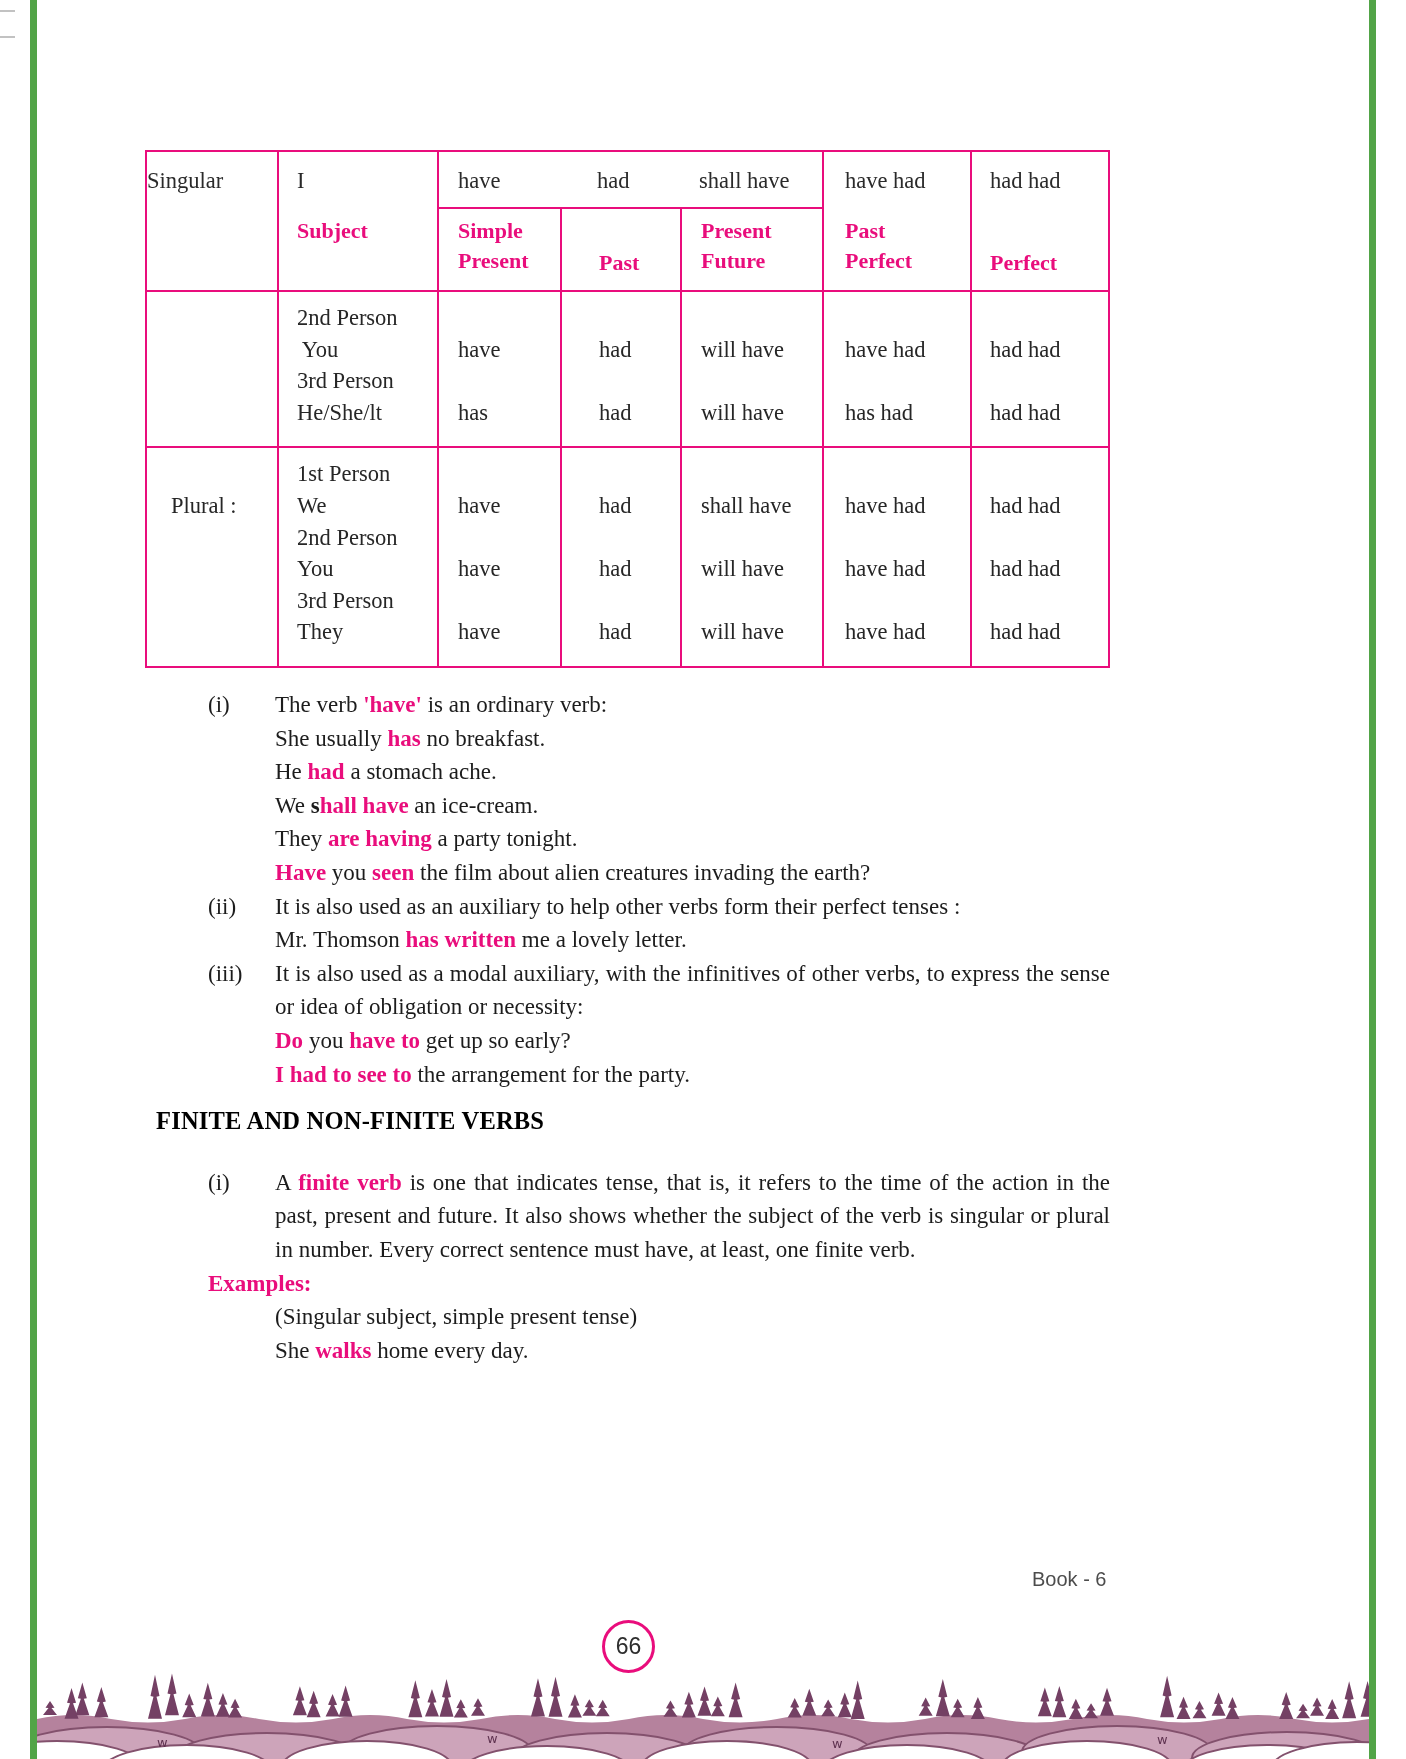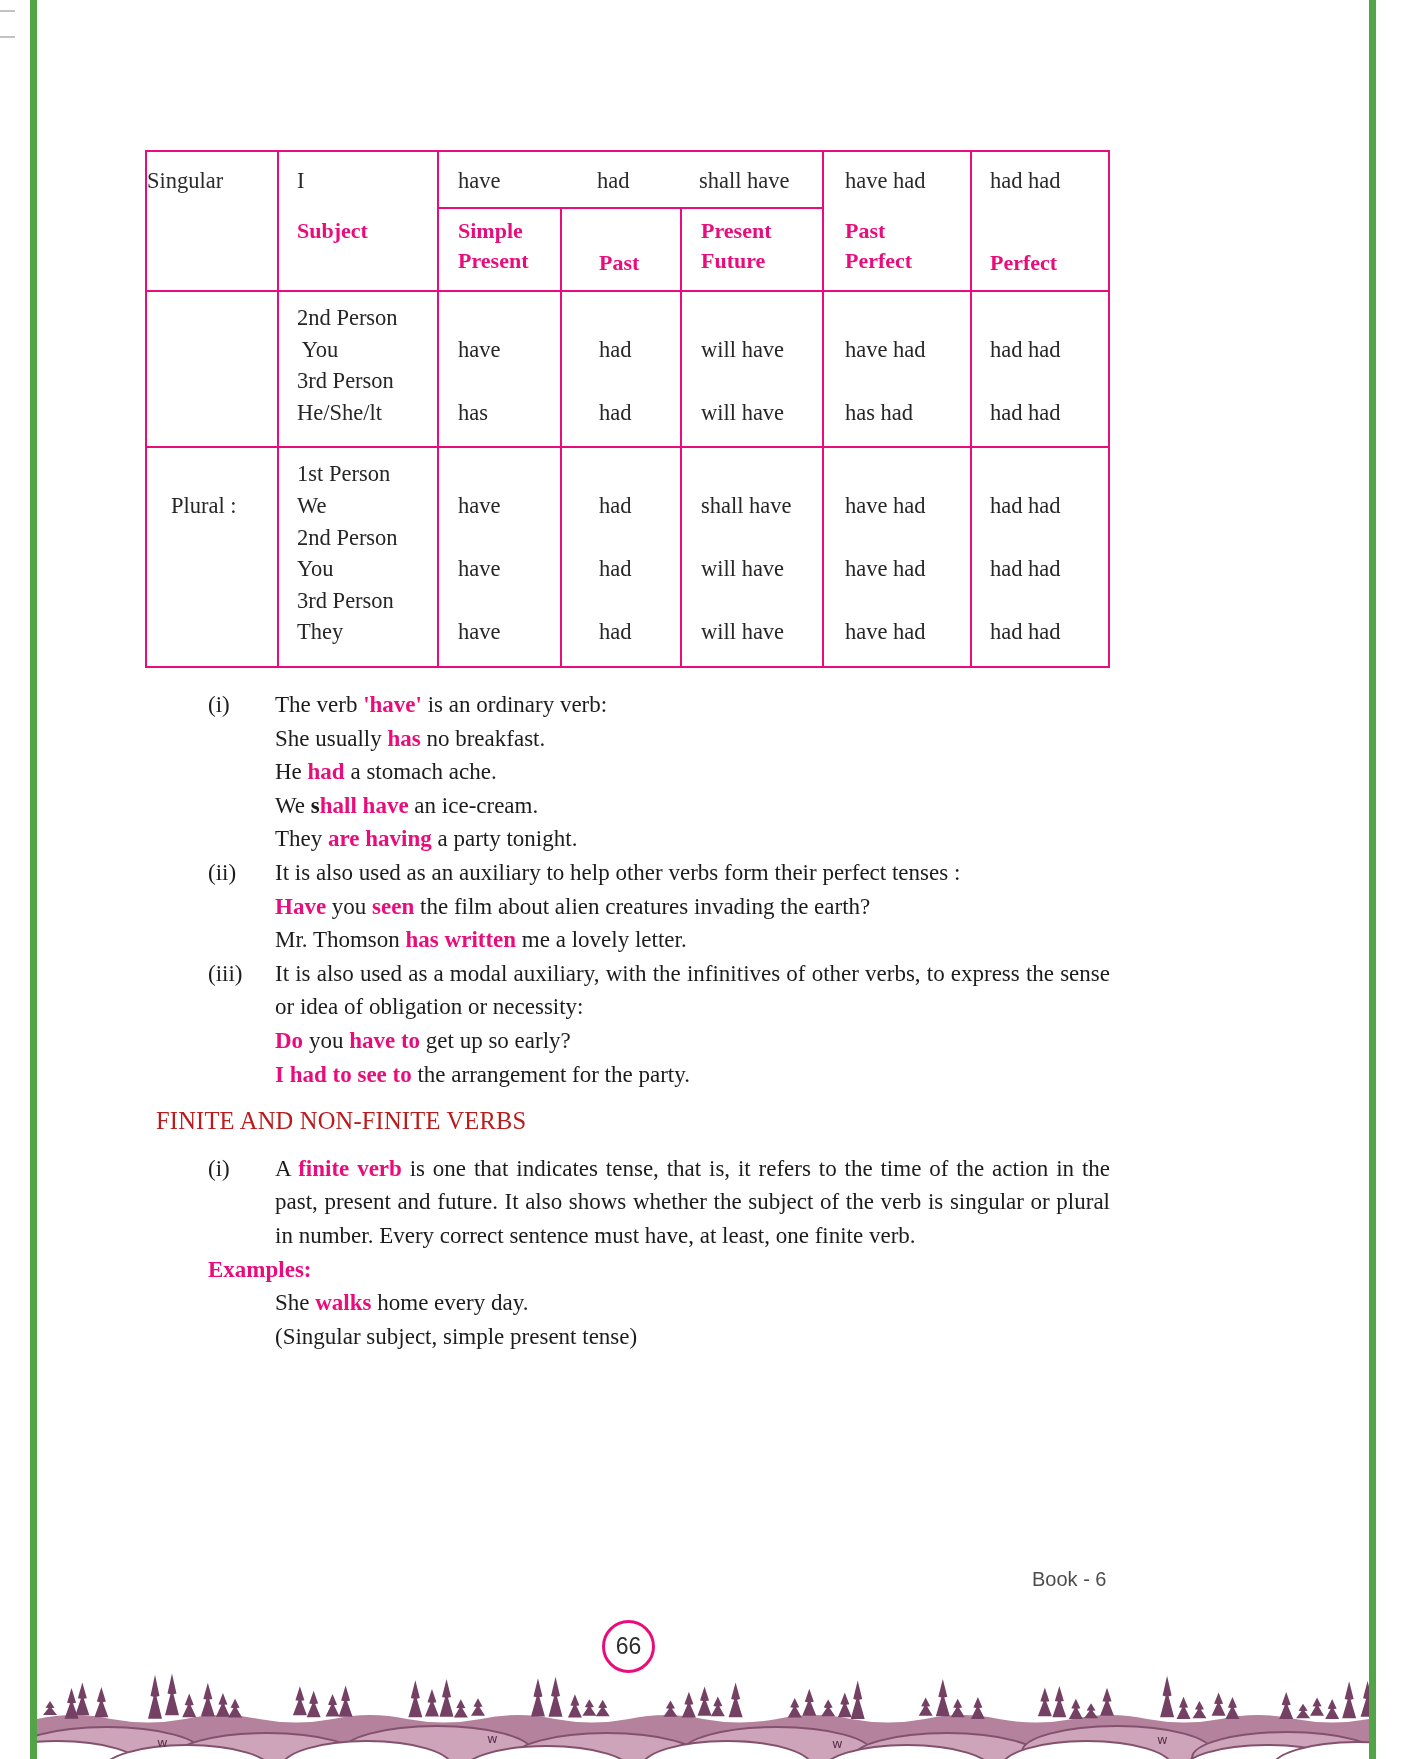--- a/index.html
+++ b/index.html
@@ -43,21 +43,21 @@
   .bcol.c6 .bline{padding-left:21px}
   .bcol.c7 .bline{padding-left:18px}
 
   
   .content{position:absolute;left:156px;top:688px;width:954px;font-size:23px;line-height:33.6px;color:#1c1c1c}
   .row{position:relative}
   .row.numbered{padding-left:119px}
   .row.numbered .marker{position:absolute;left:52px;top:0}
   .row.example{padding-left:119px}
   .row.label{padding-left:52px;color:#e90d7c;font-weight:bold}
-  .row.heading{font-weight:normal;color:#b91c1c;font-size:24.5px;margin:13px 0 14px;letter-spacing:.2px}
+  .row.heading{font-weight:bold;color:#000000;font-size:24.5px;margin:13px 0 28px;letter-spacing:.2px}
   .row.justify{text-align:justify}
   .seg.pink{color:#e90d7c;font-weight:bold}
   .seg.boldDark{font-weight:bold;color:#1c1c1c}
 
   
   .badge{position:absolute;left:602px;top:1620px;width:53px;height:53px;border:3px solid #e90d7c;border-radius:50%;
          background:#fff;display:flex;align-items:center;justify-content:center;font-size:23px;color:#2e2e2e;z-index:6;
          font-family:Liberation Sans, sans-serif}
   .booklabel{position:absolute;left:1032px;top:1568px;font-size:20px;color:#4c4c4c;z-index:6;
          font-family:"Liberation Sans","DejaVu Sans",sans-serif}
@@ -202,31 +202,31 @@
         </div>
       </div>
   </div>
 
   <div class="content" id="content">
       <div class="row numbered"><span class="marker">(i)</span><span class="seg ">The verb </span><span class="seg pink">'have'</span><span class="seg "> is an ordinary verb:</span></div>
       <div class="row example"><span class="seg ">She usually </span><span class="seg pink">has</span><span class="seg "> no breakfast.</span></div>
       <div class="row example"><span class="seg ">He </span><span class="seg pink">had</span><span class="seg "> a stomach ache.</span></div>
       <div class="row example"><span class="seg ">We </span><span class="seg boldDark">s</span><span class="seg pink">hall have</span><span class="seg "> an ice-cream.</span></div>
       <div class="row example"><span class="seg ">They </span><span class="seg pink">are having</span><span class="seg "> a party tonight.</span></div>
+      <div class="row example"><span class="seg pink">Have</span><span class="seg "> you </span><span class="seg pink">seen</span><span class="seg "> the film about alien creatures invading the earth?</span></div>
       <div class="row numbered"><span class="marker">(ii)</span><span class="seg ">It is also used as an auxiliary to help other verbs form their perfect tenses :</span></div>
-      <div class="row example"><span class="seg pink">Have</span><span class="seg "> you </span><span class="seg pink">seen</span><span class="seg "> the film about alien creatures invading the earth?</span></div>
       <div class="row example"><span class="seg ">Mr. Thomson </span><span class="seg pink">has written</span><span class="seg "> me a lovely letter.</span></div>
       <div class="row numbered justify"><span class="marker">(iii)</span><span class="seg ">It is also used as a modal auxiliary, with the infinitives of other verbs, to express the sense or idea of obligation or necessity:</span></div>
       <div class="row example"><span class="seg pink">Do</span><span class="seg "> you </span><span class="seg pink">have to</span><span class="seg "> get up so early?</span></div>
       <div class="row example"><span class="seg pink">I had to see to</span><span class="seg "> the arrangement for the party.</span></div>
       <div class="row heading"><span>FINITE AND NON-FINITE VERBS</span></div>
       <div class="row numbered justify"><span class="marker">(i)</span><span class="seg ">A </span><span class="seg pink">finite verb</span><span class="seg "> is one that indicates tense, that is, it refers to the time of the action in the past, present and future. It also shows whether the subject of the verb is singular or plural in number. Every correct sentence must have, at least, one finite verb.</span></div>
       <div class="row label"><span>Examples:</span></div>
+      <div class="row example"><span class="seg ">(Singular subject, simple present tense)</span></div>
       <div class="row example"><span class="seg ">She </span><span class="seg pink">walks</span><span class="seg "> home every day.</span></div>
-      <div class="row example"><span class="seg ">(Singular subject, simple present tense)</span></div>
     </div>
 
   <div class="badge">
     <span>66</span>
   </div>
   <div class="booklabel">Book - 6</div>
   <svg class="trees" id="trees-svg" viewBox="0 0 1332 110" preserveAspectRatio="none">
       <path d="M0,70 Q 37 62, 74 70 Q 111 77, 148 70 Q 185 62, 222 70 Q 259 77, 296 70 Q 333 62, 370 70 Q 407 77, 444 70 Q 481 62, 518 70 Q 555 77, 592 70 Q 629 62, 666 70 Q 703 77, 740 70 Q 777 62, 814 70 Q 851 77, 888 70 Q 925 62, 962 70 Q 999 77, 1036 70 Q 1073 62, 1110 70 Q 1147 77, 1184 70 Q 1221 62, 1258 70 Q 1295 77, 1332 70 L 1332 110 L 0 110 Z" fill="#b5829d"></path>
       <ellipse cx="70" cy="104" rx="95" ry="26" fill="#cda4ba" stroke="#83516d" stroke-width="2"></ellipse>
       <ellipse cx="230" cy="110" rx="95" ry="26" fill="#cda4ba" stroke="#83516d" stroke-width="2"></ellipse>

